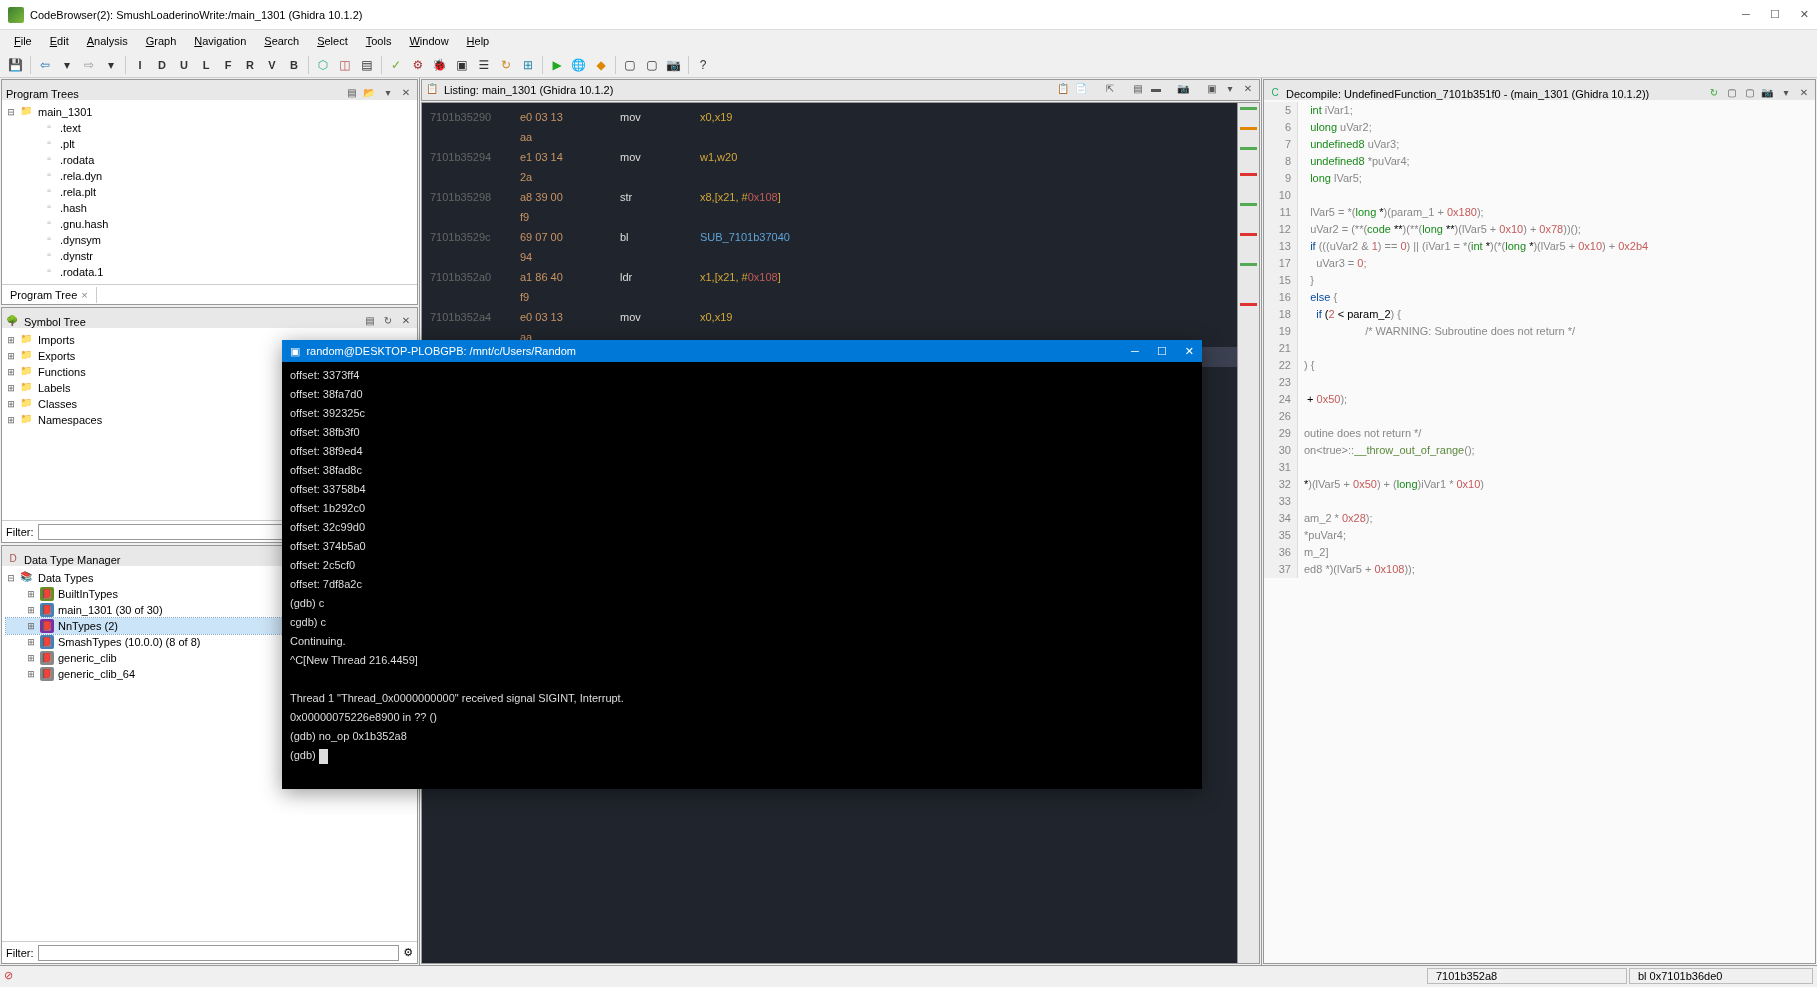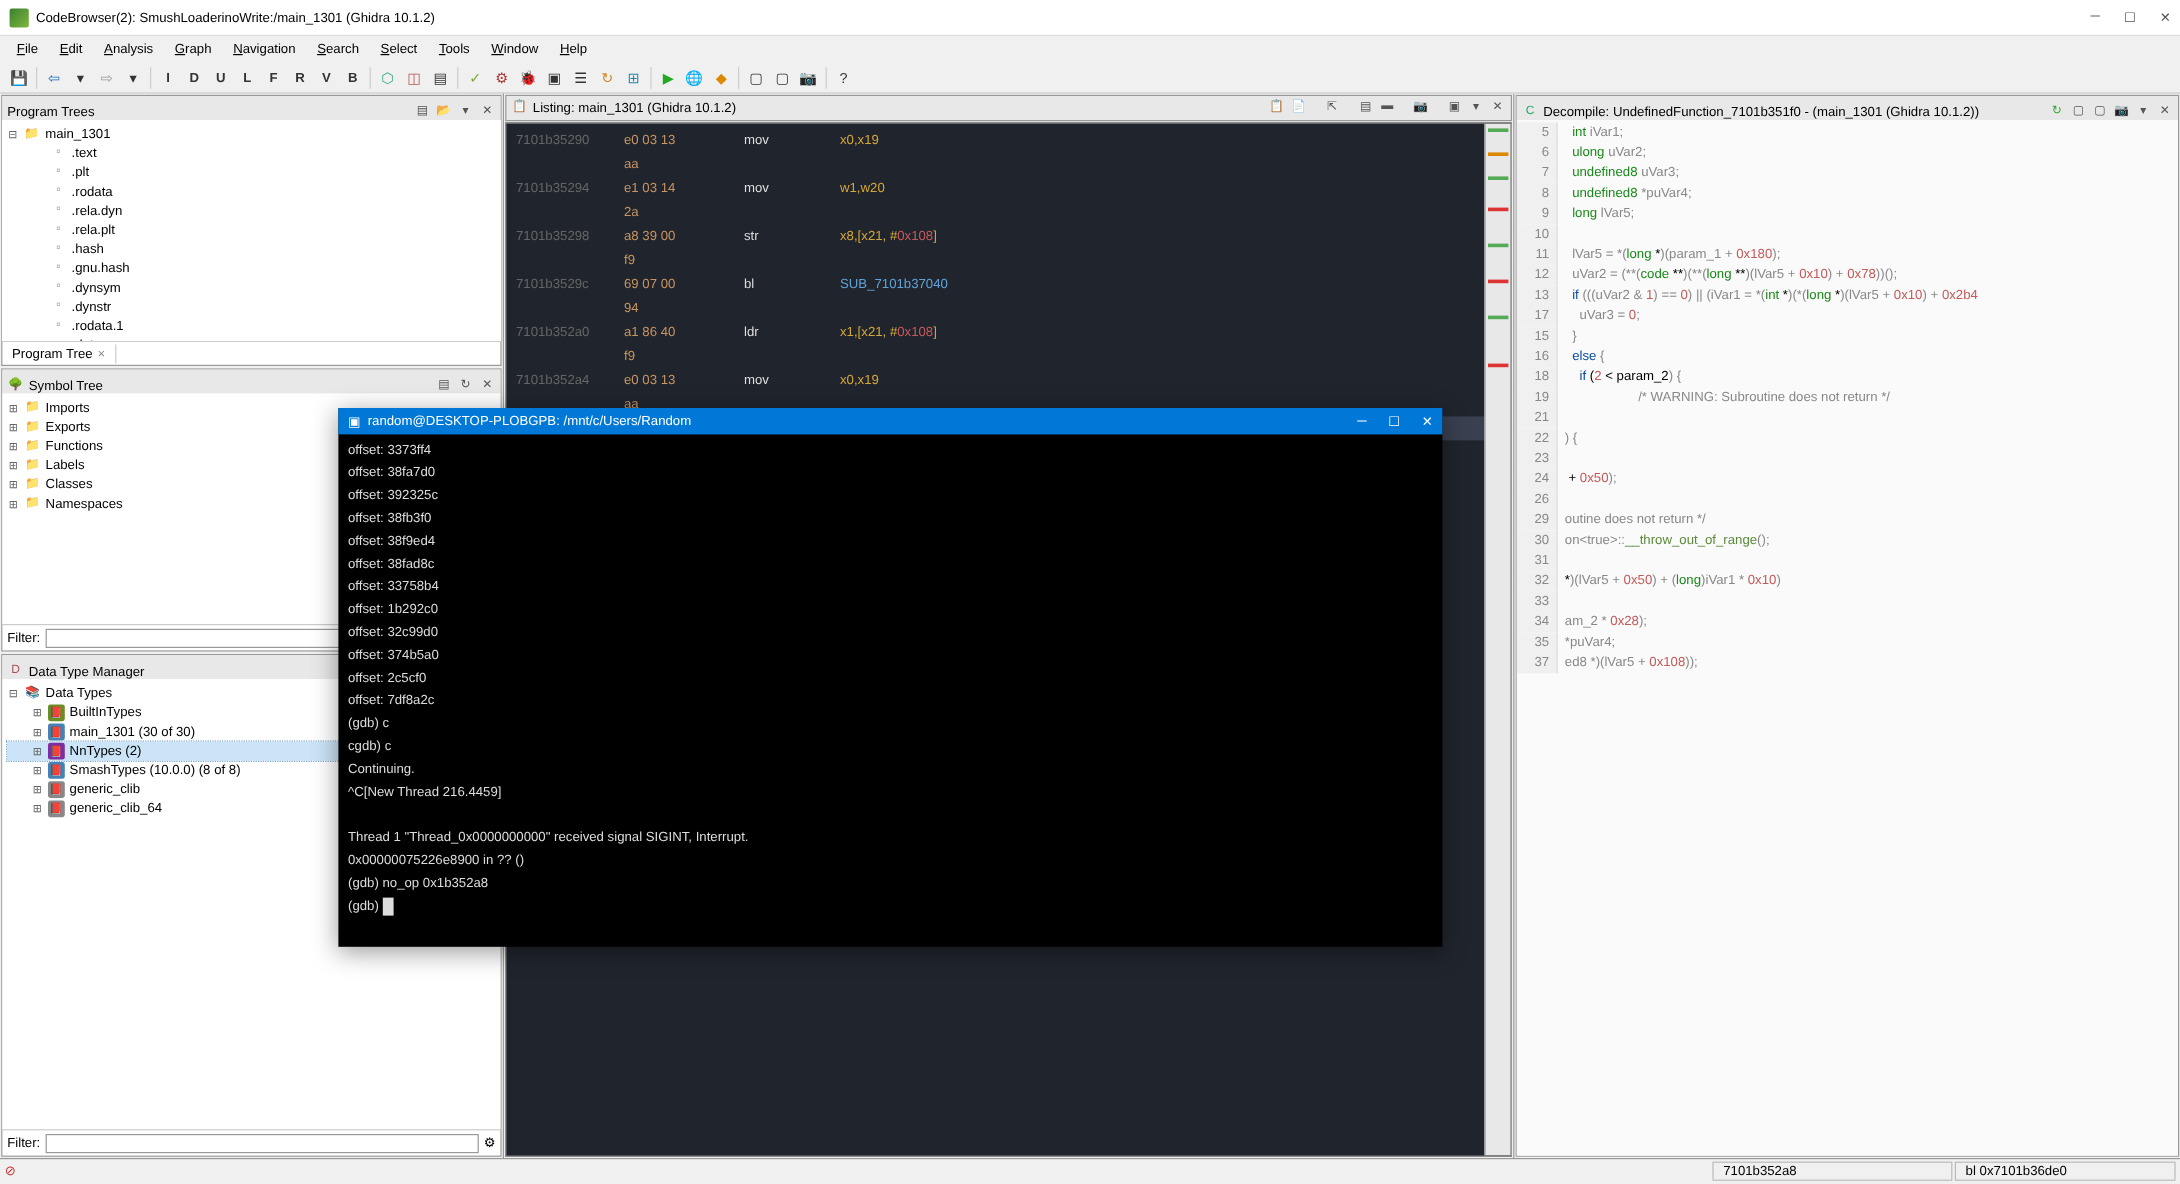--- a/index.html
+++ b/index.html
@@ -401,20 +401,21 @@
           <div class="dc-line"><span class="dc-ln">23</span><span class="dc-code"></span></div>
           <div class="dc-line"><span class="dc-ln">24</span><span class="dc-code"> + <span class="dc-num">0x50</span><span class="dc-cm">);</span></span></div>
           <div class="dc-line"><span class="dc-ln">26</span><span class="dc-code"></span></div>
           <div class="dc-line"><span class="dc-ln">29</span><span class="dc-code"><span class="dc-cm">outine does not return */</span></span></div>
           <div class="dc-line"><span class="dc-ln">30</span><span class="dc-code"><span class="dc-cm">on&lt;true&gt;::</span><span class="dc-fn">__throw_out_of_range</span><span class="dc-cm">();</span></span></div>
           <div class="dc-line"><span class="dc-ln">31</span><span class="dc-code"></span></div>
           <div class="dc-line"><span class="dc-ln">32</span><span class="dc-code">*<span class="dc-cm">)(lVar5 + </span><span class="dc-num">0x50</span><span class="dc-cm">) + (</span><span class="dc-ty">long</span><span class="dc-cm">)iVar1 * </span><span class="dc-num">0x10</span><span class="dc-cm">)</span></span></div>
           <div class="dc-line"><span class="dc-ln">33</span><span class="dc-code"></span></div>
           <div class="dc-line"><span class="dc-ln">34</span><span class="dc-code"><span class="dc-cm">am_2 * </span><span class="dc-num">0x28</span><span class="dc-cm">);</span></span></div>
           <div class="dc-line"><span class="dc-ln">35</span><span class="dc-code"><span class="dc-cm">*puVar4;</span></span></div>
+          <div class="dc-line"><span class="dc-ln">36</span><span class="dc-code"><span class="dc-cm">m_2]</span></span></div>
           <div class="dc-line"><span class="dc-ln">37</span><span class="dc-code"><span class="dc-cm">ed8 *)(lVar5 + </span><span class="dc-num">0x108</span><span class="dc-cm">));</span></span></div>
         </div>
     </div>
   </div>
 </div>
 
 <div class="statusbar">
   <span class="picon" style="color:#c33;margin-right:auto">⊘</span>
   <div class="status-cell" style="width:200px">7101b352a8</div>
   <div class="status-cell" style="width:184px">bl 0x7101b36de0</div>

